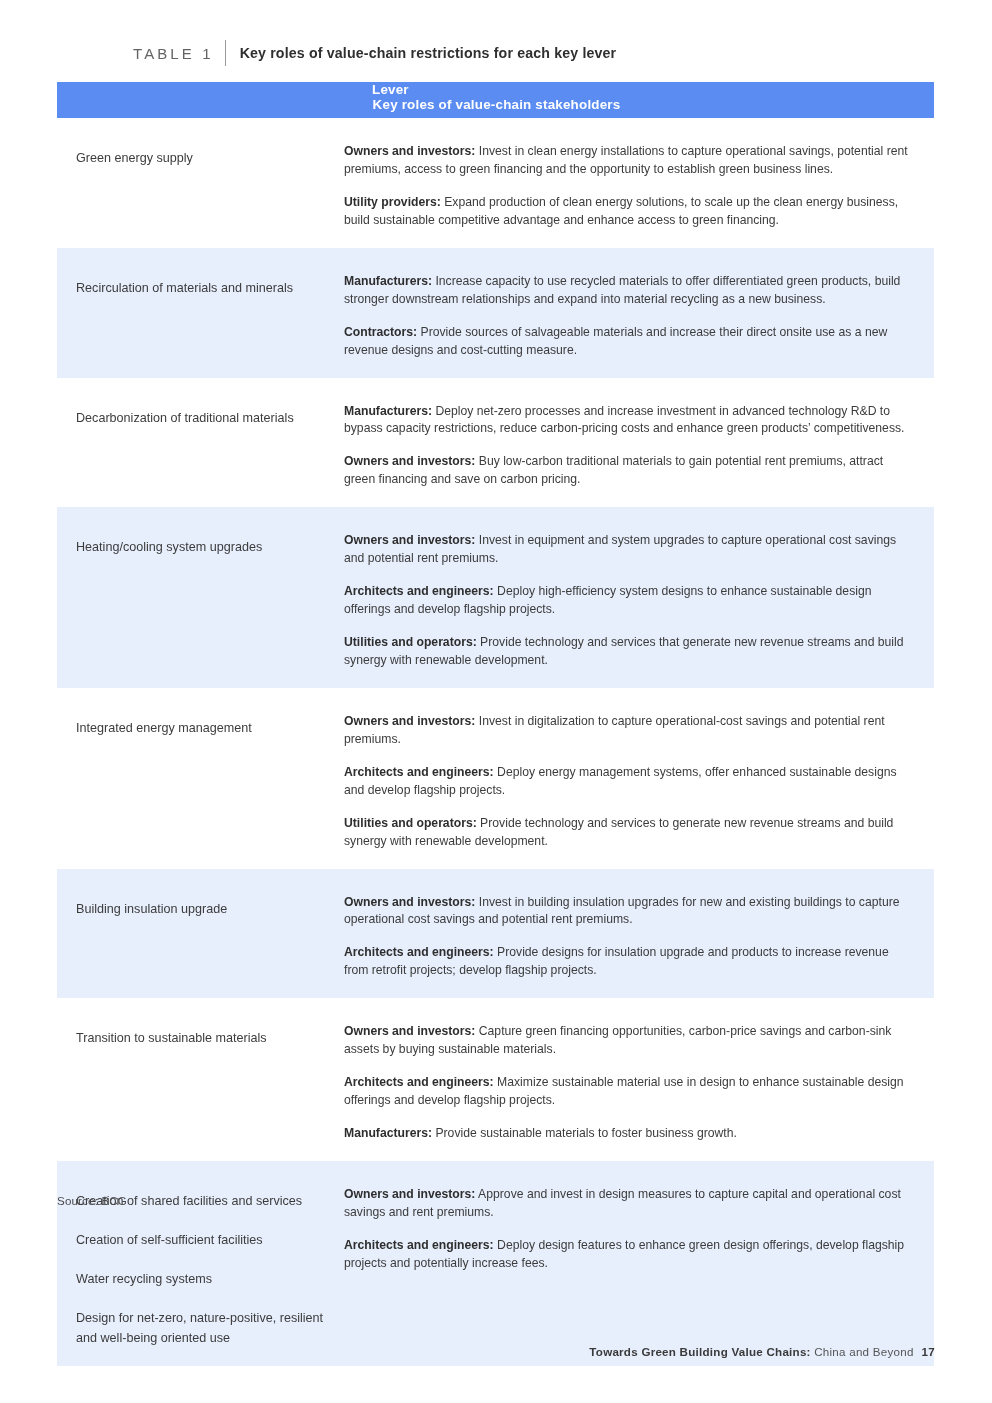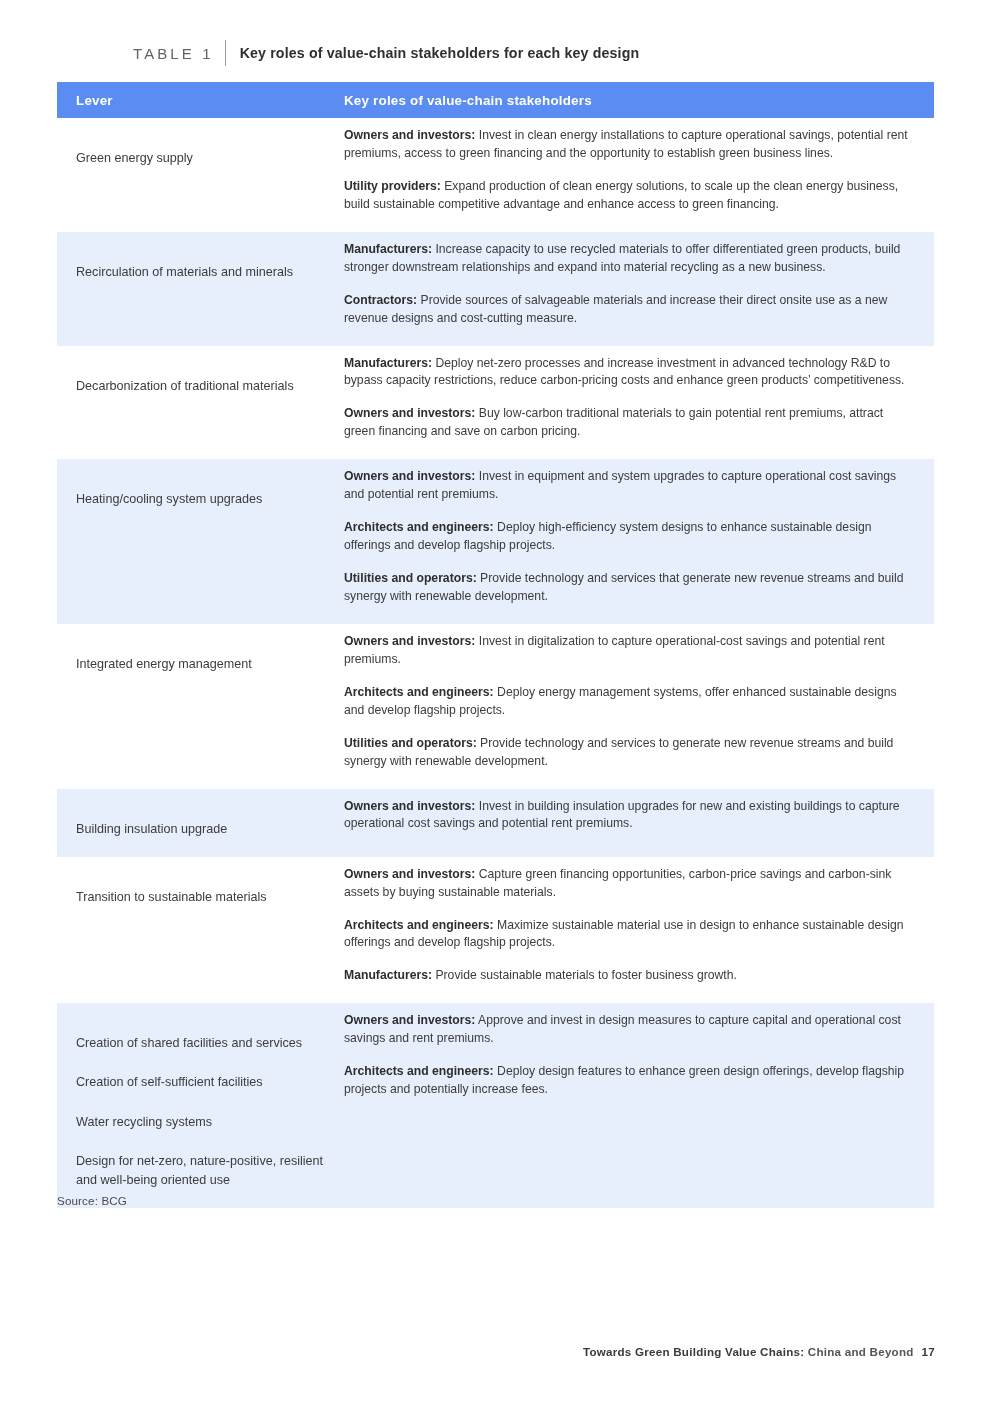--- a/index.html
+++ b/index.html
@@ -53,20 +53,21 @@
     position: absolute;
     left: 57px;
     top: 82px;
     width: 877px;
   }
   .thead {
     display: flex;
     background: #5b8cf2;
     height: 36px;
     align-items: center;
+    flex-direction: column;
   }
   .th {
     font-size: 13.4px;
     font-weight: bold;
     color: #ffffff;
     letter-spacing: 0.2px;
   }
   .th.lever { width: 285px; padding-left: 19px; }
   .th.roles { padding-left: 2px; }
 
@@ -79,21 +80,21 @@
   .cell-lever {
     width: 285px;
     flex: none;
     padding: 31px 16px 18px 19px;
     font-size: 12.6px;
     line-height: 1.52;
     color: #3c3c3c;
   }
   .cell-roles {
     flex: 1;
-    padding: 9px 22px 18px 2px;
+    padding: 25px 22px 18px 2px;
     font-size: 12.2px;
     line-height: 1.47;
     color: #3c3c3c;
   }
   .lever-item { margin-bottom: 0; }
   .lever-item + .lever-item { margin-top: 20px; }
 
   .para { margin: 0; }
   .para + .para { margin-top: 15px; }
   .who {
@@ -115,30 +116,30 @@
   .footer {
     position: absolute;
     right: 57px;
     top: 1345px;
     font-size: 11.6px;
     color: #4d4d4d;
     letter-spacing: 0.25px;
     white-space: nowrap;
   }
   .footer .ft-bold { font-weight: bold; color: #3a3a3a; }
-  .footer .ft-reg { font-weight: 700; color: #555555; }
+  .footer .ft-reg { font-weight: 400; color: #555555; }
   .footer .ft-page { font-weight: bold; color: #3a3a3a; margin-left: 8px; }
 </style>
 </head>
 <body>
 
 <div class="caption">
   <span class="caption-label">TABLE 1</span>
   <span class="caption-divider"></span>
-  <span class="caption-title">Key roles of value-chain stakeholders for each key design</span>
+  <span class="caption-title">Key roles of value-chain restrictions for each key lever</span>
 </div>
 
 <div class="table">
   <div class="thead">
     <div class="th lever">Lever</div>
     <div class="th roles">Key roles of value-chain stakeholders</div>
   </div>
   <div id="tbody">
       <div class="row">
         <div class="cell-lever">
@@ -186,20 +187,21 @@
           <p class="para"><span class="who">Architects and engineers:</span><span> Deploy energy management systems, offer enhanced sustainable designs and develop flagship projects.</span></p>
           <p class="para"><span class="who">Utilities and operators:</span><span> Provide technology and services to generate new revenue streams and build synergy with renewable development.</span></p>
         </div>
       </div>
       <div class="row shaded">
         <div class="cell-lever">
           <div class="lever-item">Building insulation upgrade</div>
         </div>
         <div class="cell-roles">
           <p class="para"><span class="who">Owners and investors:</span><span> Invest in building insulation upgrades for new and existing buildings to capture operational cost savings and potential rent premiums.</span></p>
+          <p class="para"><span class="who">Architects and engineers:</span><span> Provide designs for insulation upgrade and products to increase revenue from retrofit projects; develop flagship projects.</span></p>
         </div>
       </div>
       <div class="row">
         <div class="cell-lever">
           <div class="lever-item">Transition to sustainable materials</div>
         </div>
         <div class="cell-roles">
           <p class="para"><span class="who">Owners and investors:</span><span> Capture green financing opportunities, carbon-price savings and carbon-sink assets by buying sustainable materials.</span></p>
           <p class="para"><span class="who">Architects and engineers:</span><span> Maximize sustainable material use in design to enhance sustainable design offerings and develop flagship projects.</span></p>
           <p class="para"><span class="who">Manufacturers:</span><span> Provide sustainable materials to foster business growth.</span></p>

